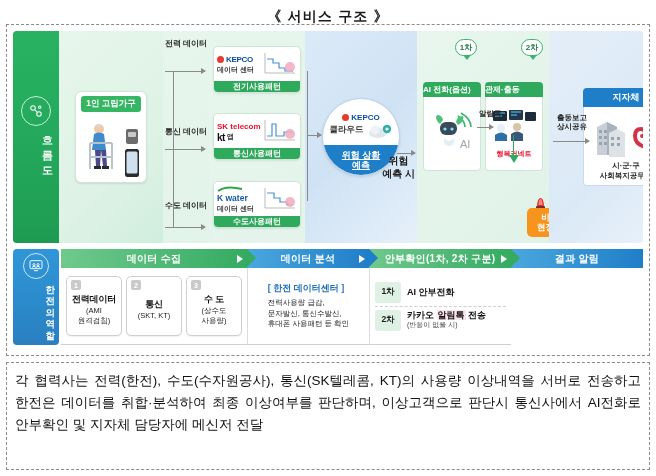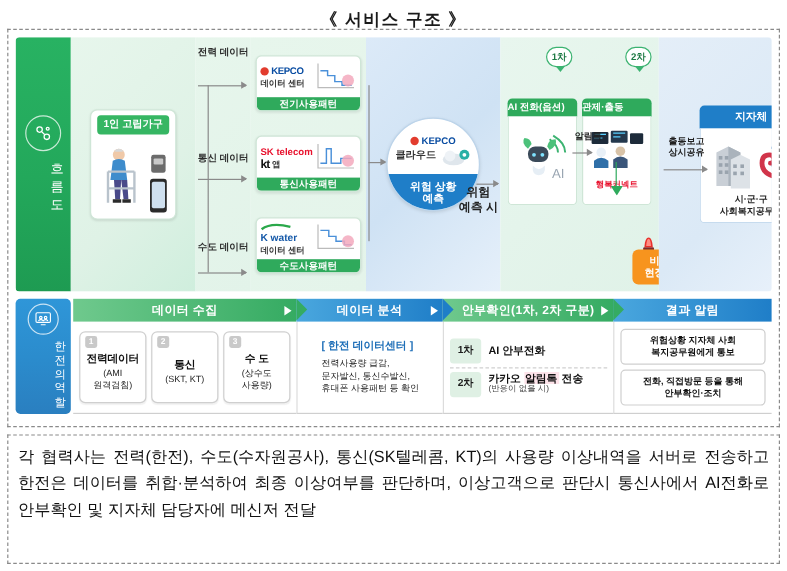--- a/index.html
+++ b/index.html
@@ -46,21 +46,21 @@
     align-items: center; justify-content: center;
     gap: 7px;
     border-radius: 3px 0 0 3px;
   }
   .side-ico {
     width: 30px; height: 30px; border-radius: 50%;
     border: 1.4px solid rgba(255,255,255,.75);
     display: flex; align-items: center; justify-content: center;
   }
   .side-label {
-    color: #fff; font-size: 11px; font-weight: normal; letter-spacing: .5px; margin-left: 29px;
+    color: #fff; font-size: 11px; font-weight: bold; letter-spacing: .5px; margin-left: 29px;
   }
 
   
   .zone-household {
     width: 104px; flex: 0 0 104px;
     background: linear-gradient(135deg,#e7f6ec 0%, #dff2e6 60%, #cfeedd 100%);
     position: relative;
     display: flex; flex-direction: column;
     align-items: center; justify-content: center;
   }
@@ -130,21 +130,21 @@
     overflow: hidden; position: relative;
     box-shadow: 0 1px 3px rgba(0,0,0,.12);
     display: flex; flex-direction: column;
   }
   .cloud-top { flex: 1; display: flex; flex-direction: column; align-items: center; justify-content: center; gap: 1px; padding-top: 6px; }
   .cloud-kepco { font-size: 8px; font-weight: bold; color: #0a4da2; display: flex; align-items: center; gap: 2px; }
   .cloud-word { font-size: 8.5px; font-weight: bold; color: #333; }
   .cloud-bottom {
     height: 30px; background: #1f7ec8; color: #fff;
     font-size: 9px; font-weight: bold; line-height: 1.15;
-    display: flex; align-items: center; justify-content: center; text-align: center;
+    display: flex; align-items: center; justify-content: center; text-align: center; text-decoration: underline;
   }
   .risk-label {
     position: absolute; right: 2px; top: 88px;
     font-size: 10px; font-weight: bold; color: #222;
     text-align: center; line-height: 1.25; margin-top: 36px;
   }
 
   
   .zone-response {
     width: 132px; flex: 0 0 132px;
@@ -679,30 +679,20 @@
               </span>
             </div>
           </div>
         </div>
       </div>
 
       <div class="stage s4">
         <div class="stage-head">
           <span>결과 알림</span>
         </div>
-        <div class="stage-body">
-          <div class="results">
-            <div class="result-box">
-              <span>위험상황 지자체 사회</span><br><span>복지공무원에게 통보</span>
-            </div>
-            <div class="result-box">
-              <span>전화, 직접방문 등을 통해</span><br><span>안부확인·조치</span>
-            </div>
-          </div>
-        </div>
       </div>
     </div>
   </div>
 </div>
 
 <div class="caption-box">
   <p class="caption-text">각 협력사는 전력(한전), 수도(수자원공사), 통신(SK텔레콤, KT)의 사용량 이상내역을 서버로 전송하고 한전은 데이터를 취합·분석하여 최종 이상여부를 판단하며, 이상고객으로 판단시 통신사에서 AI전화로 안부확인 및 지자체 담당자에 메신저 전달</p>
 </div>
 
 </body></html>

